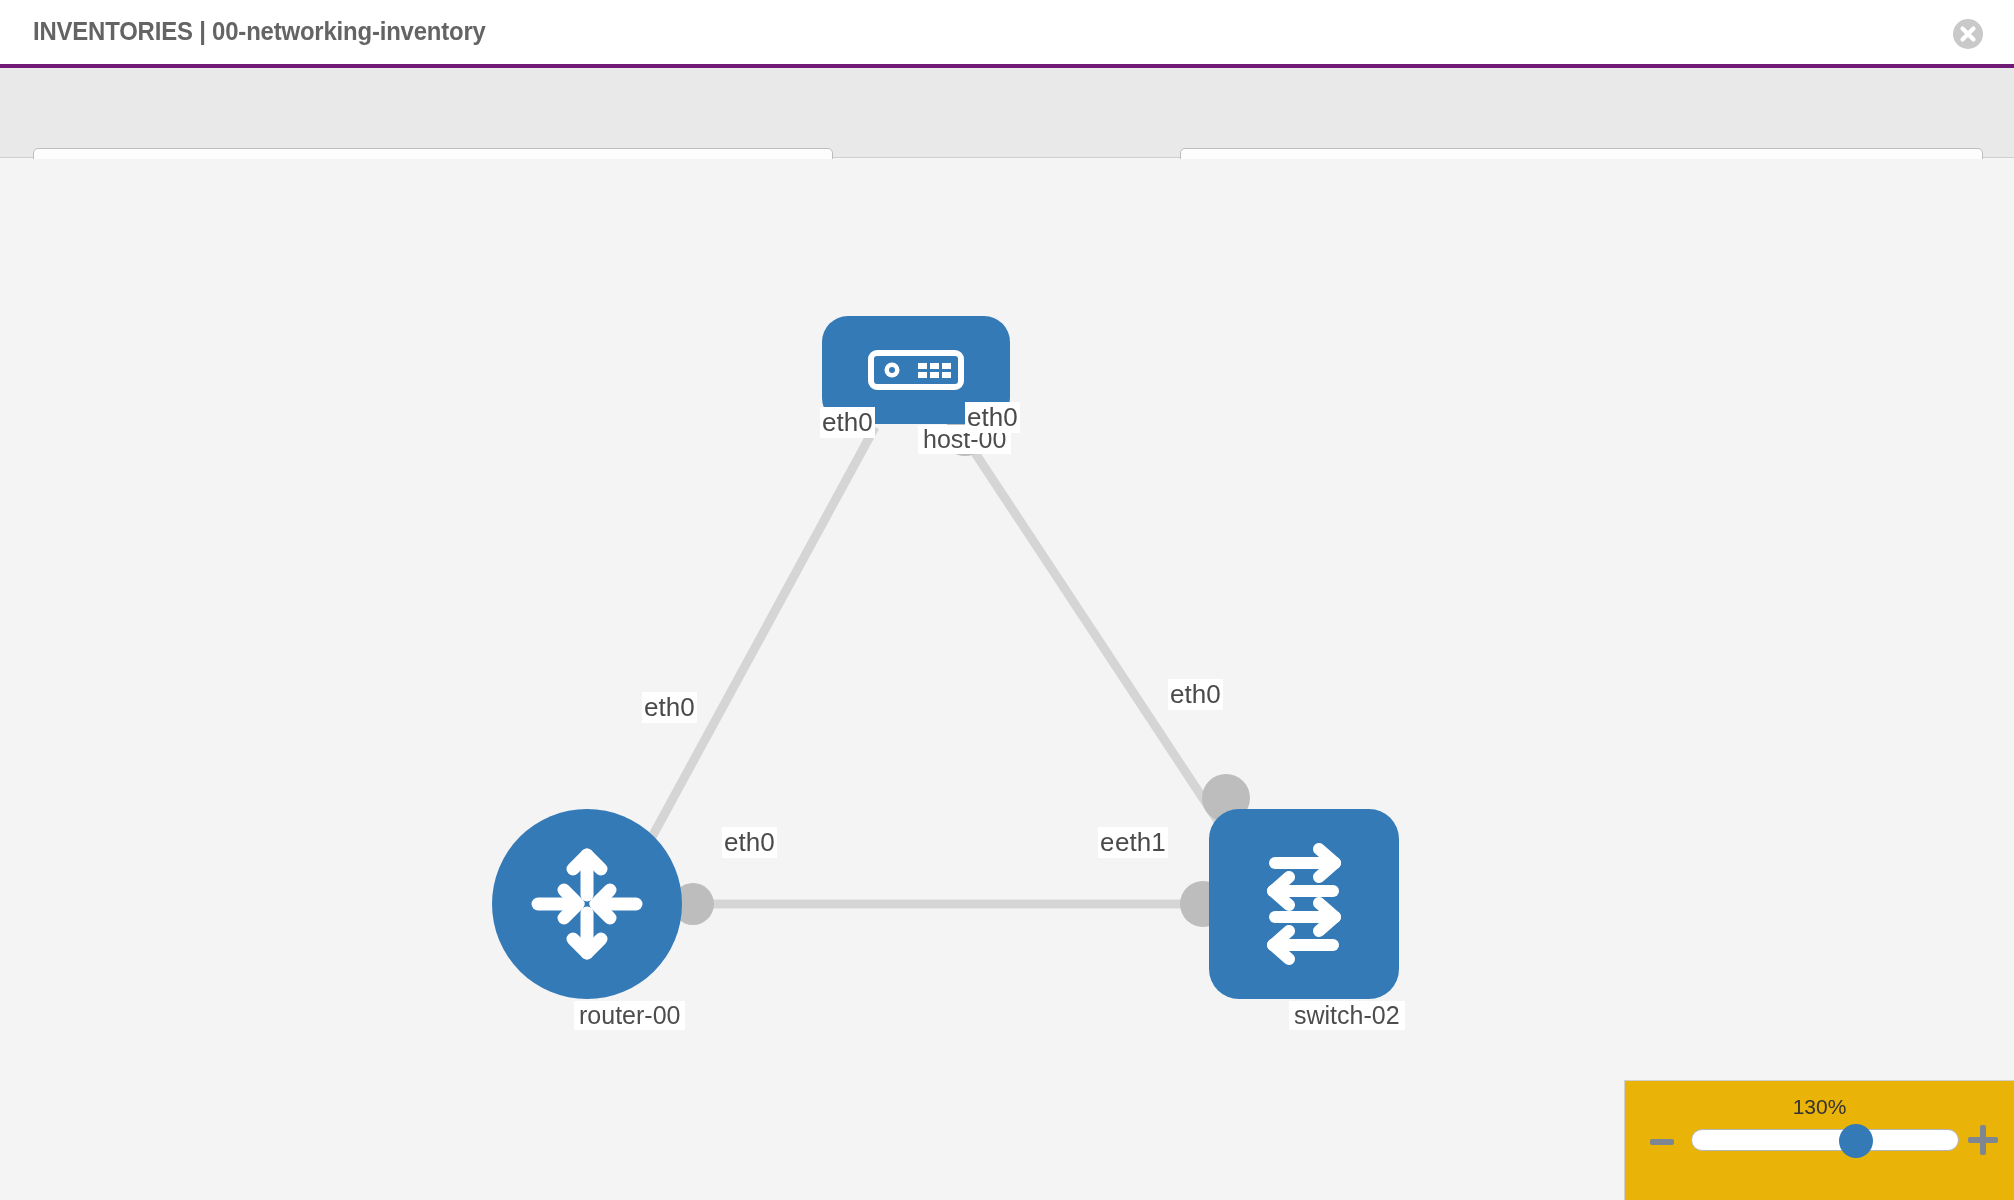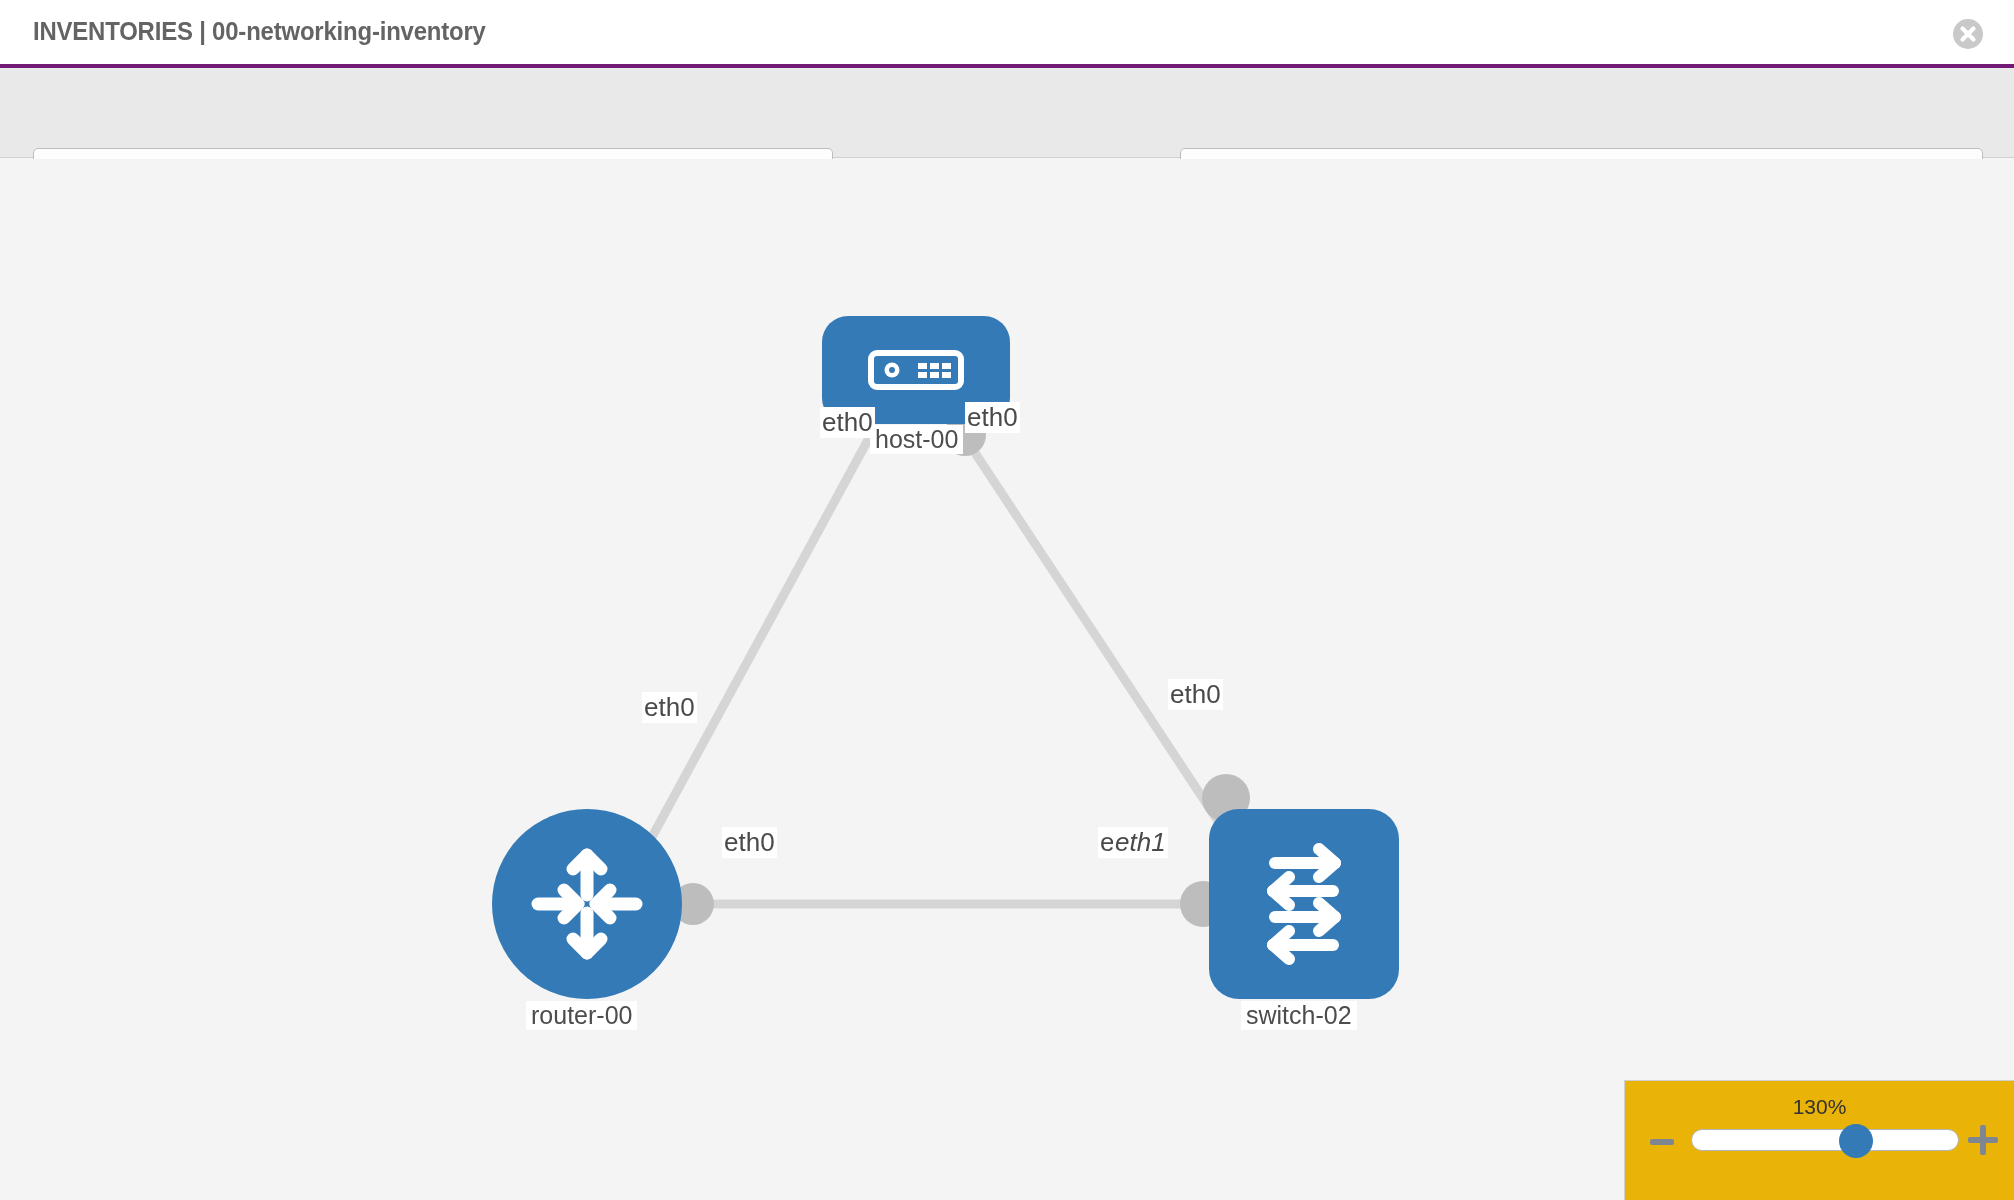--- a/index.html
+++ b/index.html
@@ -92,20 +92,21 @@
     cursor: pointer;
   }
   .node-label {
     position: absolute;
     font-size: 25px;
     color: #4d4d4d;
     background: #ffffff;
     white-space: nowrap;
     padding: 0 5px;
     line-height: 1.15;
+    margin-left: 48px;
   }
 
   #node-host  { left: 822px; top: 157px; }
   #node-host .node-shape { width: 188px; height: 108px; border-radius: 26px; }
   #node-host .node-label { left: 48px; top: 109px; }
 
   #node-router { left: 492px; top: 650px; }
   #node-router .node-shape { width: 190px; height: 190px; border-radius: 50%; }
   #node-router .node-label { left: 34px; top: 192px; }
 
@@ -289,21 +290,21 @@
   <div class="edge-label" style="left:965px; top:243px;">eth0</div>
 
   <div class="edge-label" style="left:642px; top:533px;">eth0</div>
 
   <div class="edge-label" style="left:1168px; top:520px;">eth0</div>
 
   <div class="edge-label" style="left:722px; top:668px;">eth0</div>
 
   <div class="edge-label" style="left:1098px; top:668px;">eth0</div>
 
-  <div class="edge-label" style="left:1113px; top:668px;font-style:italic;">eth1</div>
+  <div class="edge-label" style="left:1113px; top:668px;">eth1</div>
 
 </div>
 
 <div class="zoom-panel">
   <div class="zoom-value">130%</div>
 
   <div class="zoom-minus">
     <svg width="26" height="26" viewBox="0 0 26 26">
       <rect x="1" y="10" width="24" height="6" rx="2" fill="#7d8691"></rect>
     </svg>

